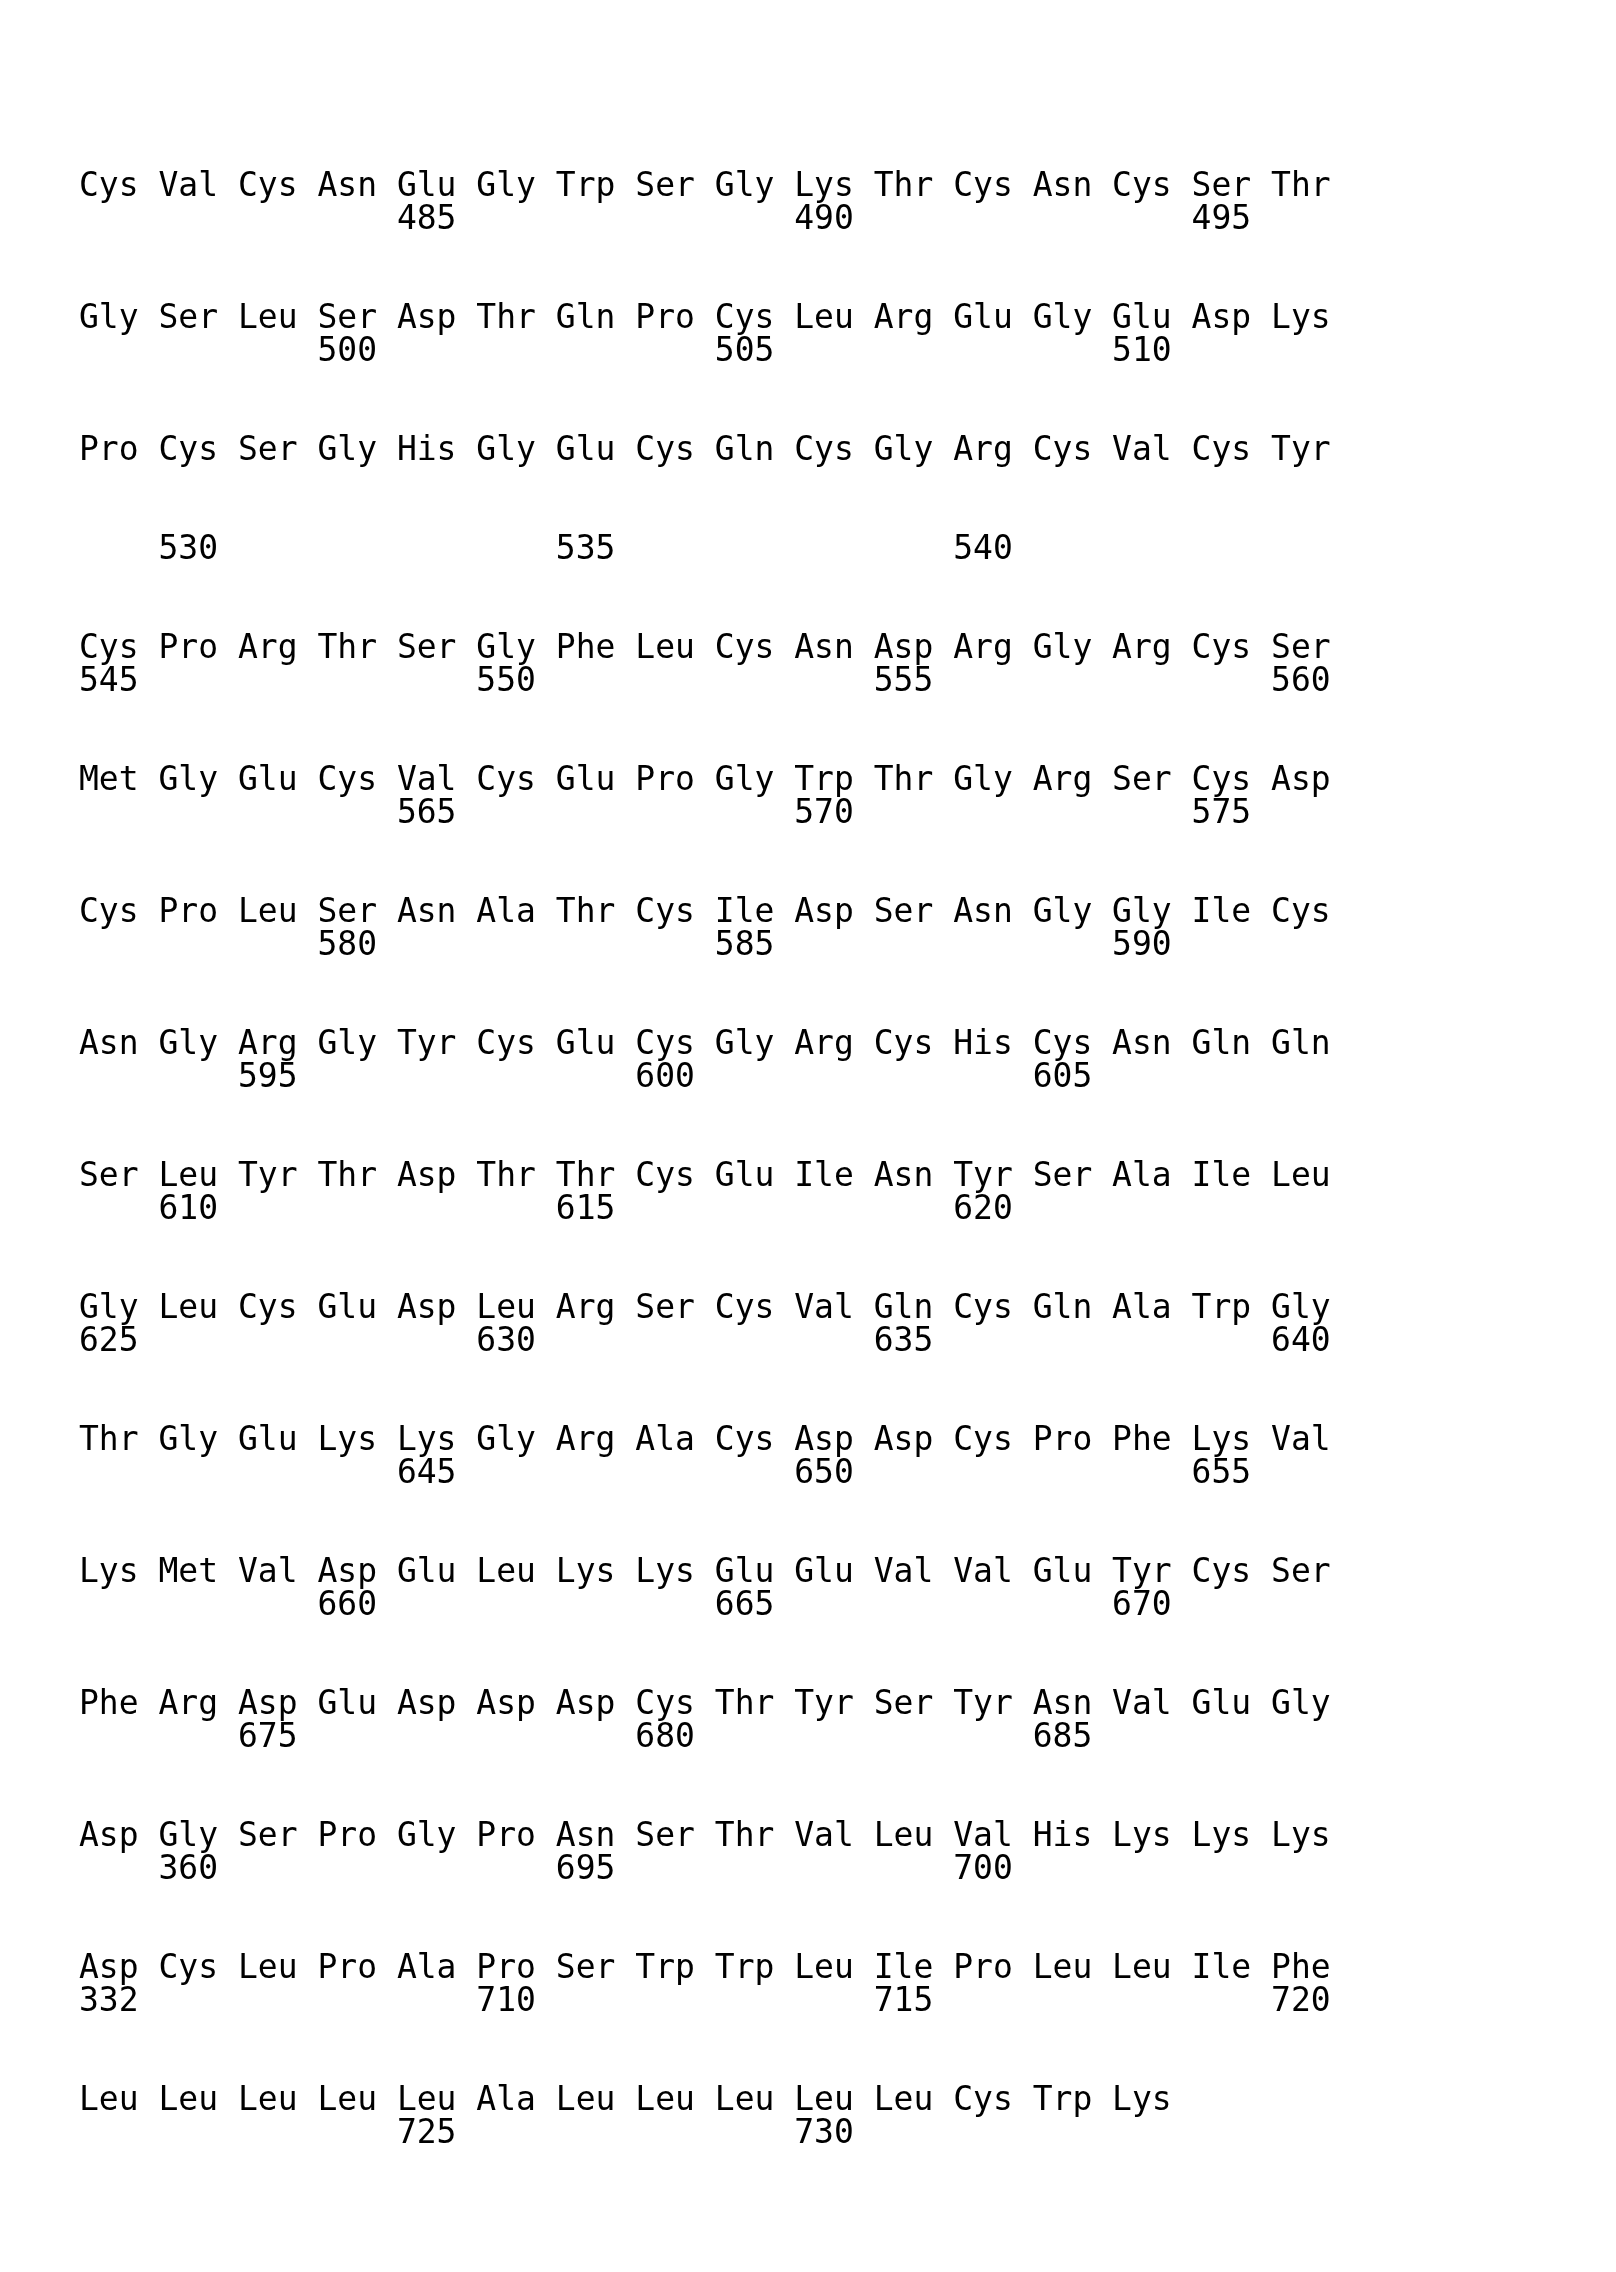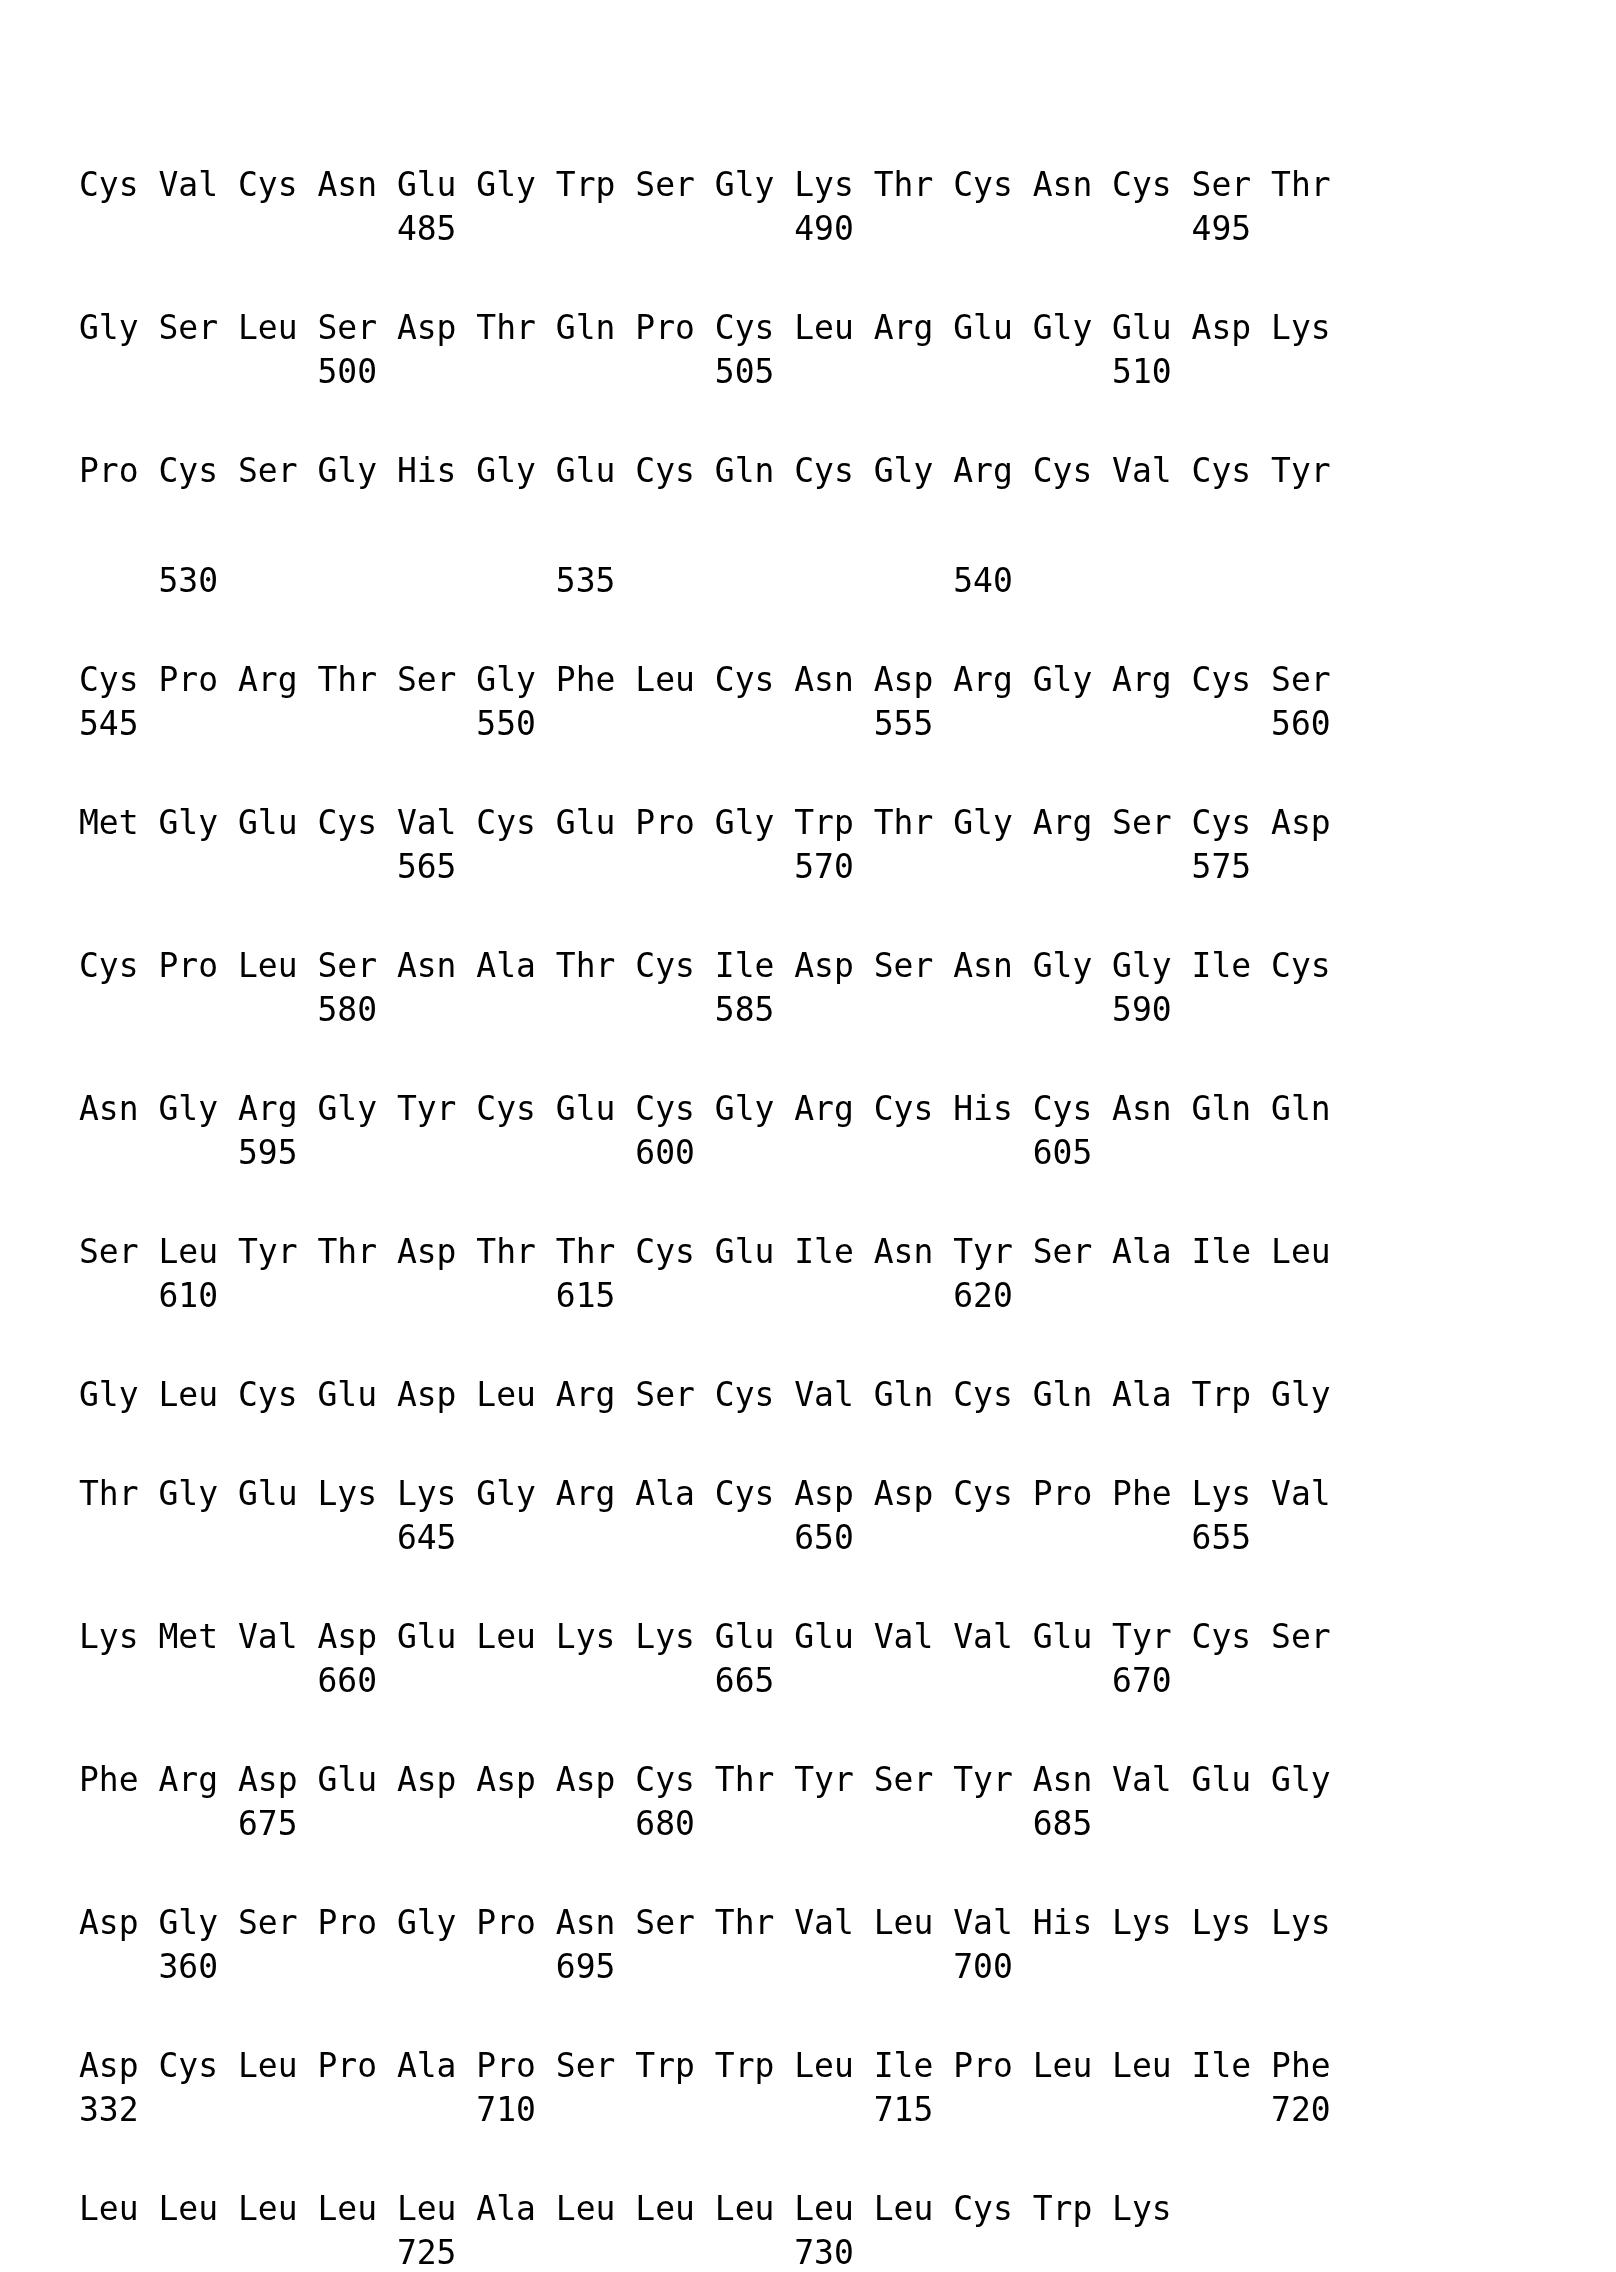--- a/index.html
+++ b/index.html
@@ -14,38 +14,38 @@
     position: absolute;
     left: 79px;
     top: 3.3px;
     font-family: "DejaVu Sans Mono", "Liberation Mono", monospace;
     font-size: 33px;
     line-height: 33px;
     letter-spacing: 0px;
     white-space: pre;
   }
   .line { height: 33px; white-space: pre; }
-  .num-line { white-space: pre; margin-top: 11px; }
+  .num-line { white-space: pre; }
 </style>
 </head>
 <body>
 
 <div class="page">
 
   <div>
     <div><div class="line">Cys Val Cys Asn Glu Gly Trp Ser Gly Lys Thr Cys Asn Cys Ser Thr</div><div class="line num-line">                485                 490                 495</div></div>
     <div><div class="line">Gly Ser Leu Ser Asp Thr Gln Pro Cys Leu Arg Glu Gly Glu Asp Lys</div><div class="line num-line">            500                 505                 510</div></div>
     <div><div class="line">Pro Cys Ser Gly His Gly Glu Cys Gln Cys Gly Arg Cys Val Cys Tyr</div></div>
     <div><div class="line num-line">    530                 535                 540</div></div>
     <div><div class="line">Cys Pro Arg Thr Ser Gly Phe Leu Cys Asn Asp Arg Gly Arg Cys Ser</div><div class="line num-line">545                 550                 555                 560</div></div>
     <div><div class="line">Met Gly Glu Cys Val Cys Glu Pro Gly Trp Thr Gly Arg Ser Cys Asp</div><div class="line num-line">                565                 570                 575</div></div>
     <div><div class="line">Cys Pro Leu Ser Asn Ala Thr Cys Ile Asp Ser Asn Gly Gly Ile Cys</div><div class="line num-line">            580                 585                 590</div></div>
     <div><div class="line">Asn Gly Arg Gly Tyr Cys Glu Cys Gly Arg Cys His Cys Asn Gln Gln</div><div class="line num-line">        595                 600                 605</div></div>
     <div><div class="line">Ser Leu Tyr Thr Asp Thr Thr Cys Glu Ile Asn Tyr Ser Ala Ile Leu</div><div class="line num-line">    610                 615                 620</div></div>
-    <div><div class="line">Gly Leu Cys Glu Asp Leu Arg Ser Cys Val Gln Cys Gln Ala Trp Gly</div></div>
+    <div><div class="line">Gly Leu Cys Glu Asp Leu Arg Ser Cys Val Gln Cys Gln Ala Trp Gly</div><div class="line num-line">625                 630                 635                 640</div></div>
     <div><div class="line">Thr Gly Glu Lys Lys Gly Arg Ala Cys Asp Asp Cys Pro Phe Lys Val</div><div class="line num-line">                645                 650                 655</div></div>
     <div><div class="line">Lys Met Val Asp Glu Leu Lys Lys Glu Glu Val Val Glu Tyr Cys Ser</div><div class="line num-line">            660                 665                 670</div></div>
     <div><div class="line">Phe Arg Asp Glu Asp Asp Asp Cys Thr Tyr Ser Tyr Asn Val Glu Gly</div><div class="line num-line">        675                 680                 685</div></div>
     <div><div class="line">Asp Gly Ser Pro Gly Pro Asn Ser Thr Val Leu Val His Lys Lys Lys</div><div class="line num-line">    360                 695                 700</div></div>
     <div><div class="line">Asp Cys Leu Pro Ala Pro Ser Trp Trp Leu Ile Pro Leu Leu Ile Phe</div><div class="line num-line">332                 710                 715                 720</div></div>
     <div><div class="line">Leu Leu Leu Leu Leu Ala Leu Leu Leu Leu Leu Cys Trp Lys</div><div class="line num-line">                725                 730</div></div>
   </div>
 
   
 

